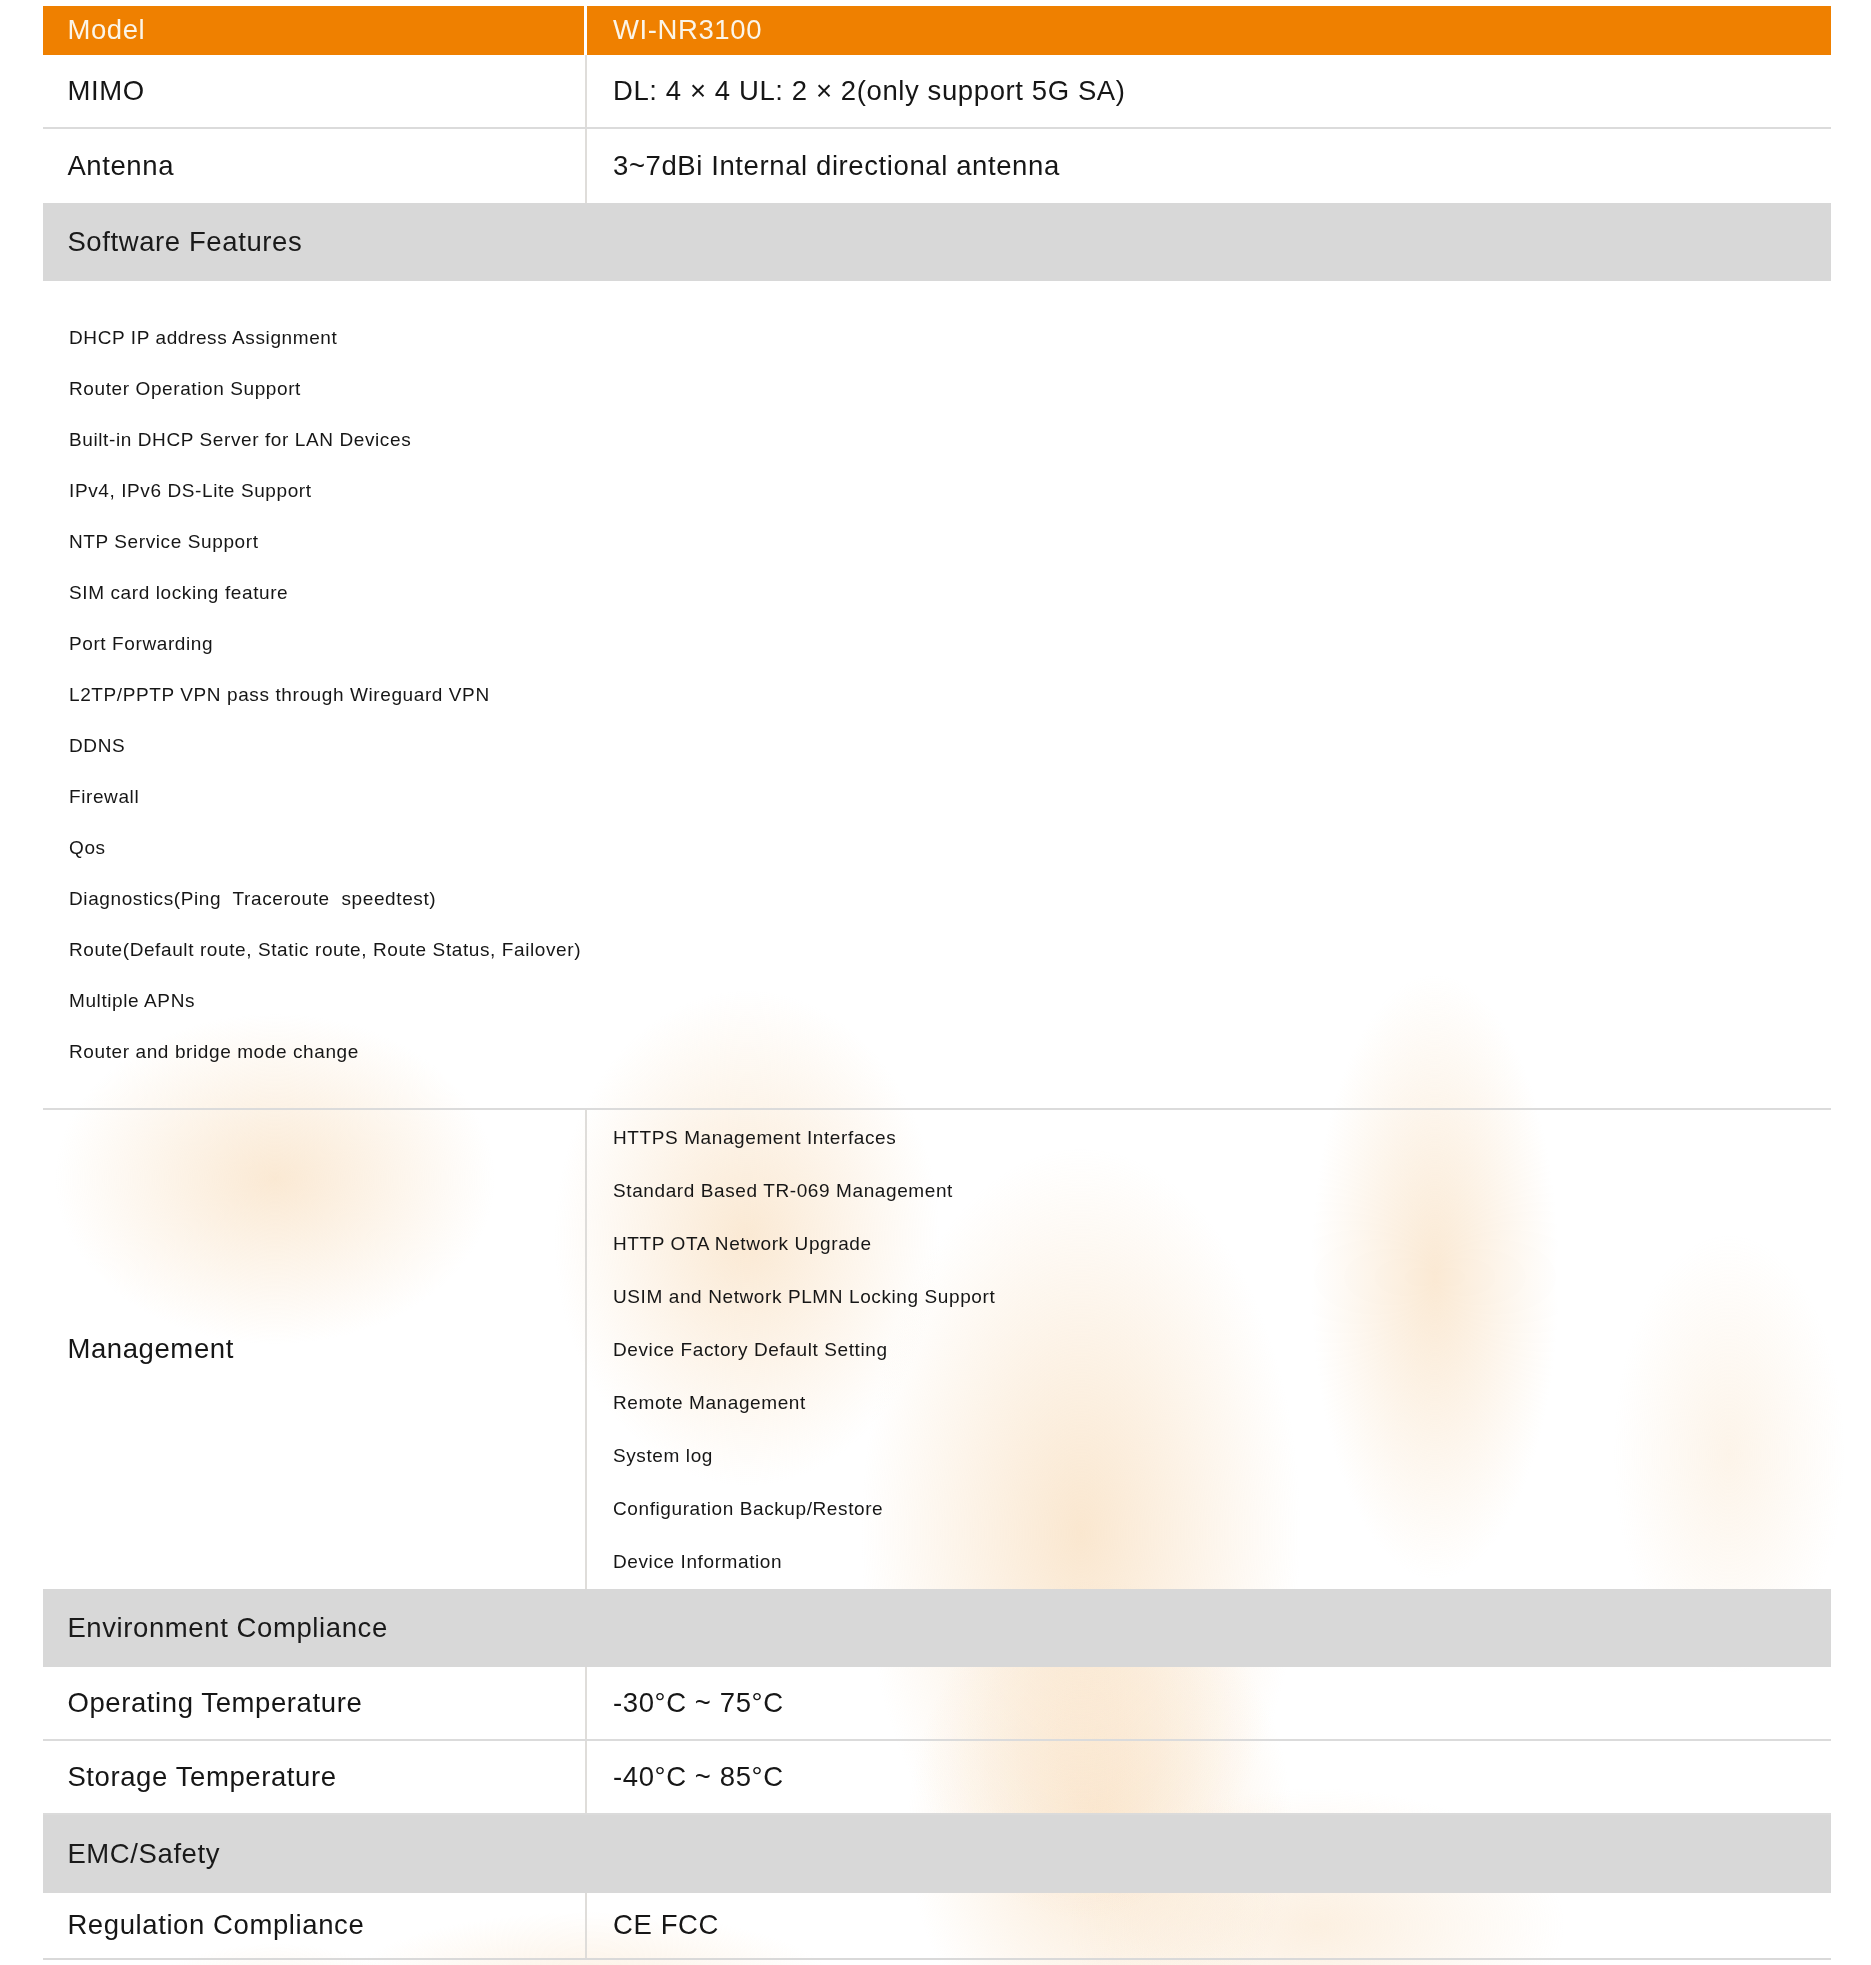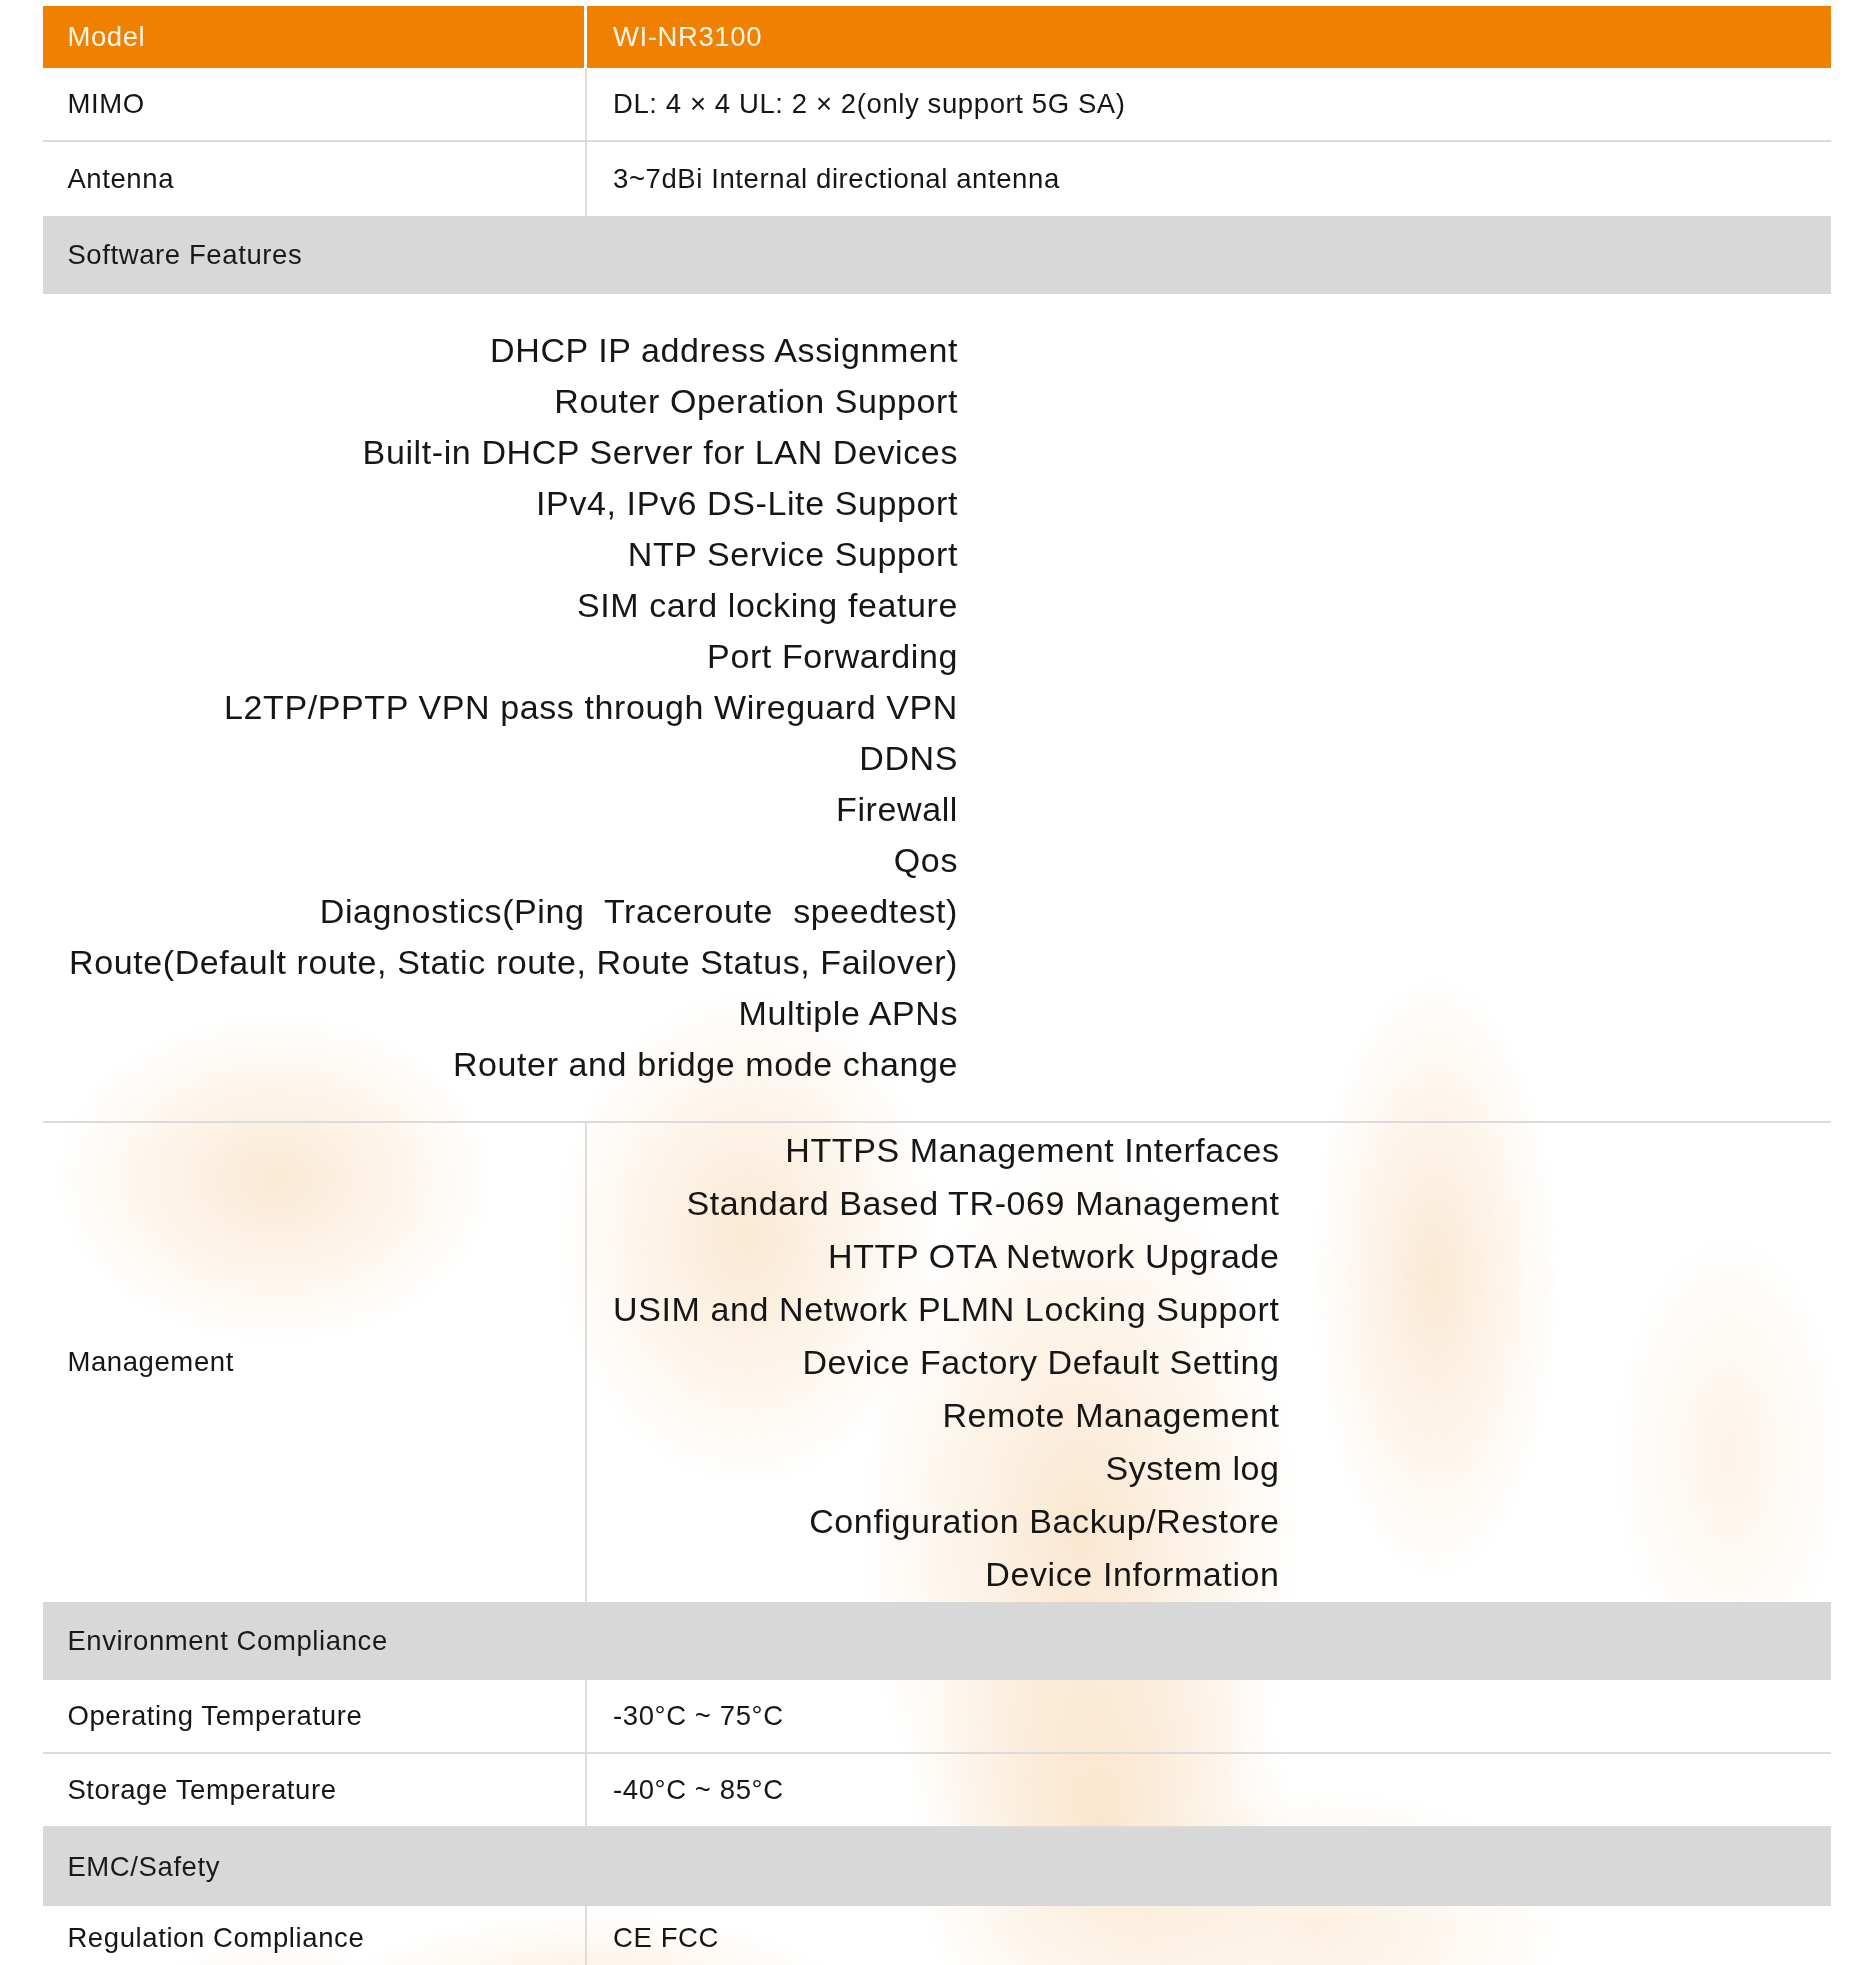--- a/index.html
+++ b/index.html
@@ -53,21 +53,21 @@
     flex: 1 1 auto;
     box-sizing: border-box;
     padding-left: 26px;
     padding-right: 15.7px;
     display: flex;
     align-items: center;
     font-size: 27.5px;
     letter-spacing: 0.6px;
   }
   .row.header-row {
-    height: 62px;
+    height: 49px;
     background: var(--accent, #EF8000);
     color: #FBF5E9;
   }
   .row.header-row .cell-label {
     border-right: 3.9px solid #FFFFFF;
   }
   .row.simple { height: 74px; }
   .row.last-row { height: 67px; border-bottom: 2px solid #D9D9D9; }
   .section-bar {
     height: 78px;
@@ -77,23 +77,22 @@
     align-items: center;
     padding-left: 24.4px;
     font-size: 27.5px;
     letter-spacing: 0.6px;
     color: #1A1A1A;
   }
   .lines { display: block; }
   .line {
     line-height: 51px;
     white-space: pre-wrap;
-    font-size: 34px;
+    font-size: 19px;
     letter-spacing: 0.6px;
-    text-align: right;
   }
   #row-network-features { height: 829px; }
   #row-management { height: 479px; }
   #row-management .line { line-height: 53px; }
 </style>
 </head>
 <body>
 
 <div class="spec-table">
   <div class="row header-row">

